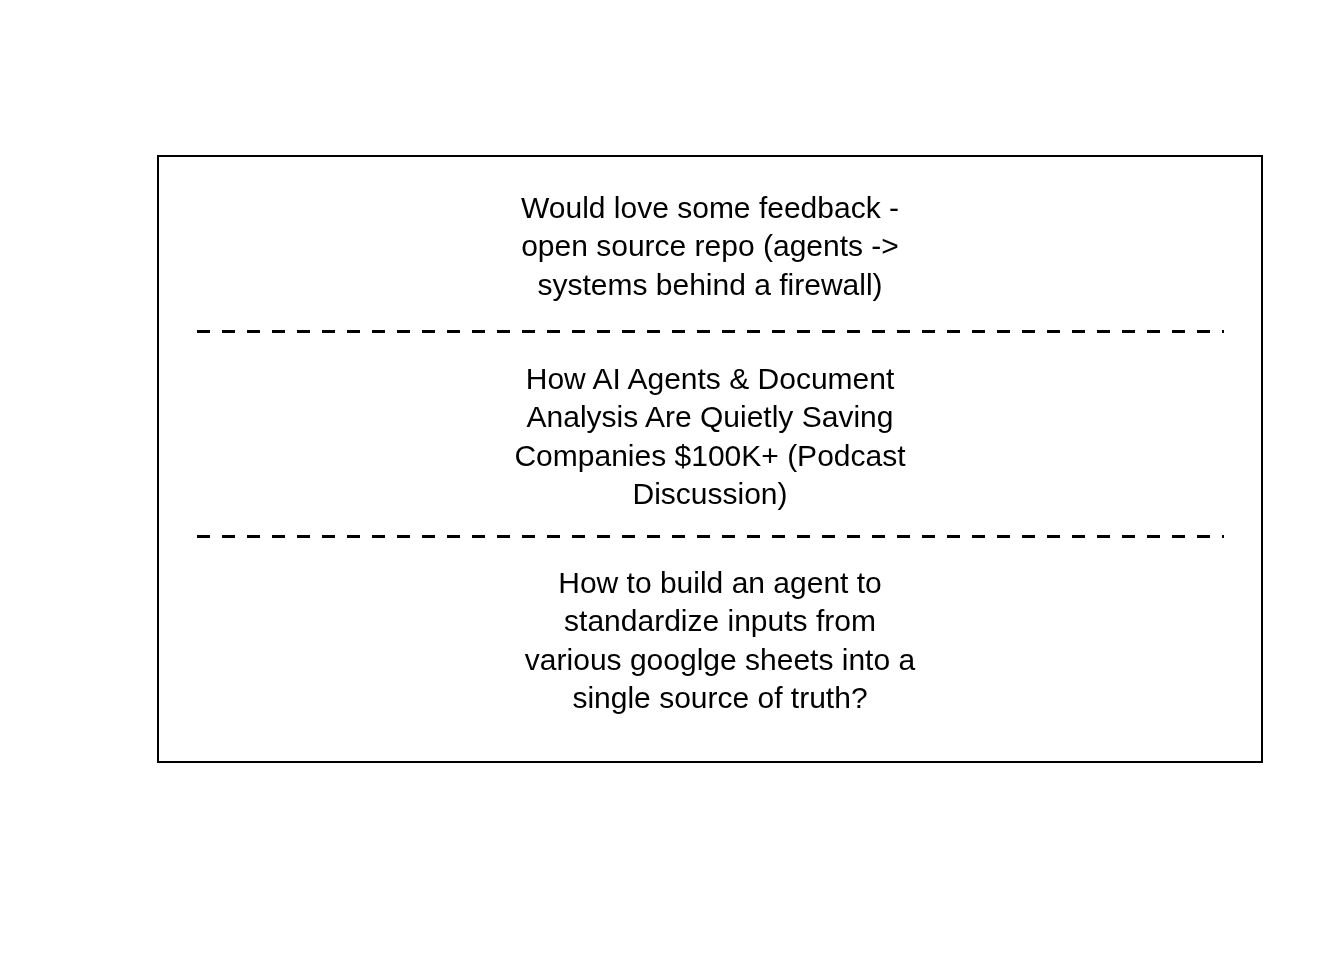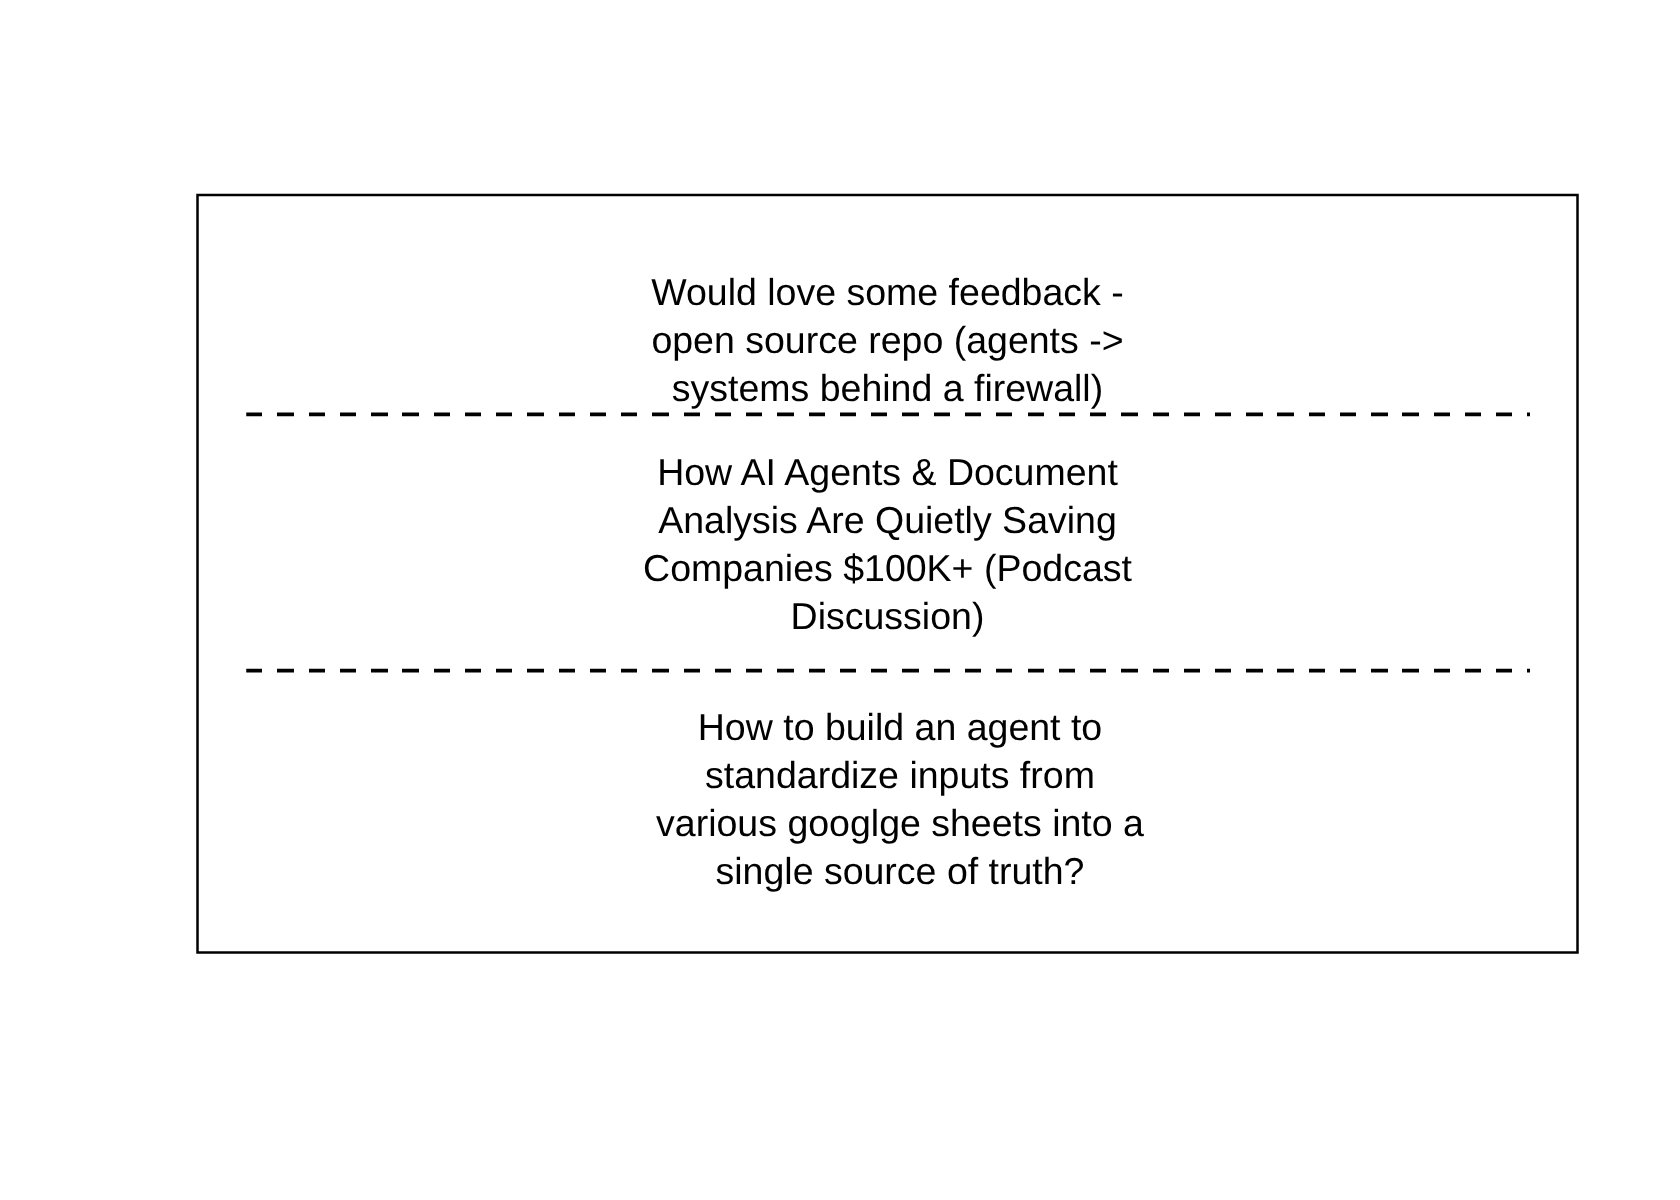--- a/index.html
+++ b/index.html
@@ -31,21 +31,21 @@
   .post-title {
     position: absolute;
     left: 0;
     width: 100%;
     text-align: center;
     color: var(--text);
     font-size: 30px;
     line-height: 38.4px;
     white-space: pre-line;
   }
-  .t1 { top: 59px; }
+  .t1 { top: 32px; }
   .t2 { top: 203px; }
   .t3 { top: 407px; padding-left: 20px; }
   .divider {
     position: absolute;
     left: 38px;
     width: 1027px;
     height: 3px;
     background: repeating-linear-gradient(
       to right,
       var(--line) 0px,

